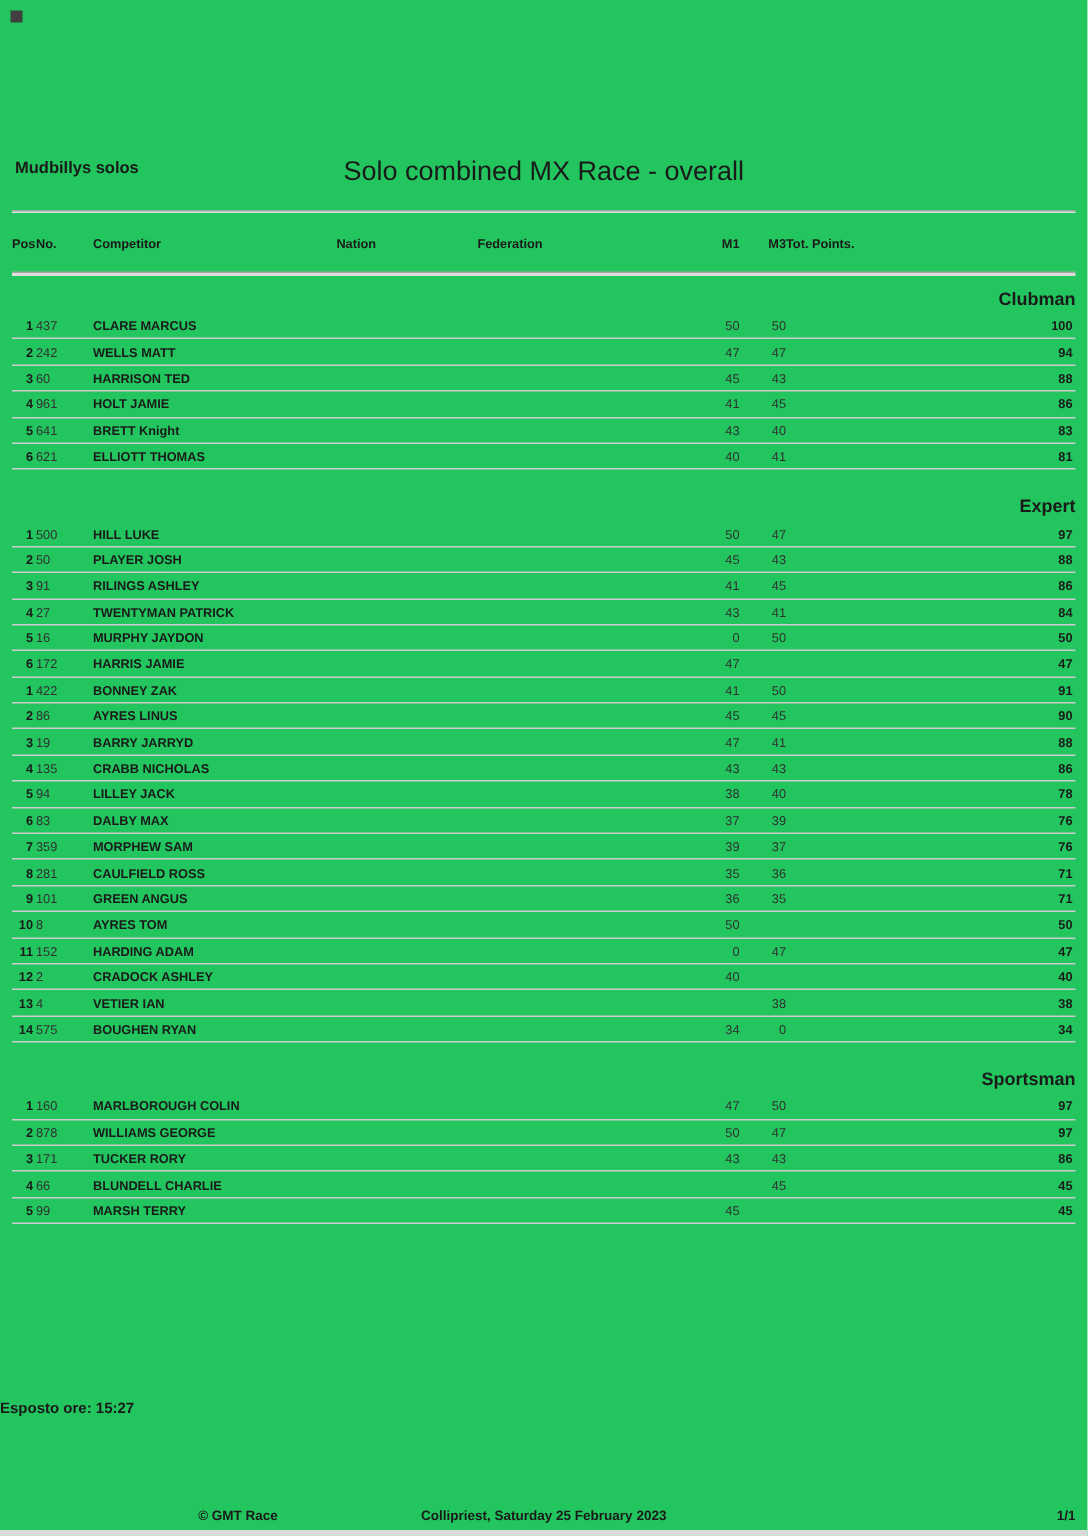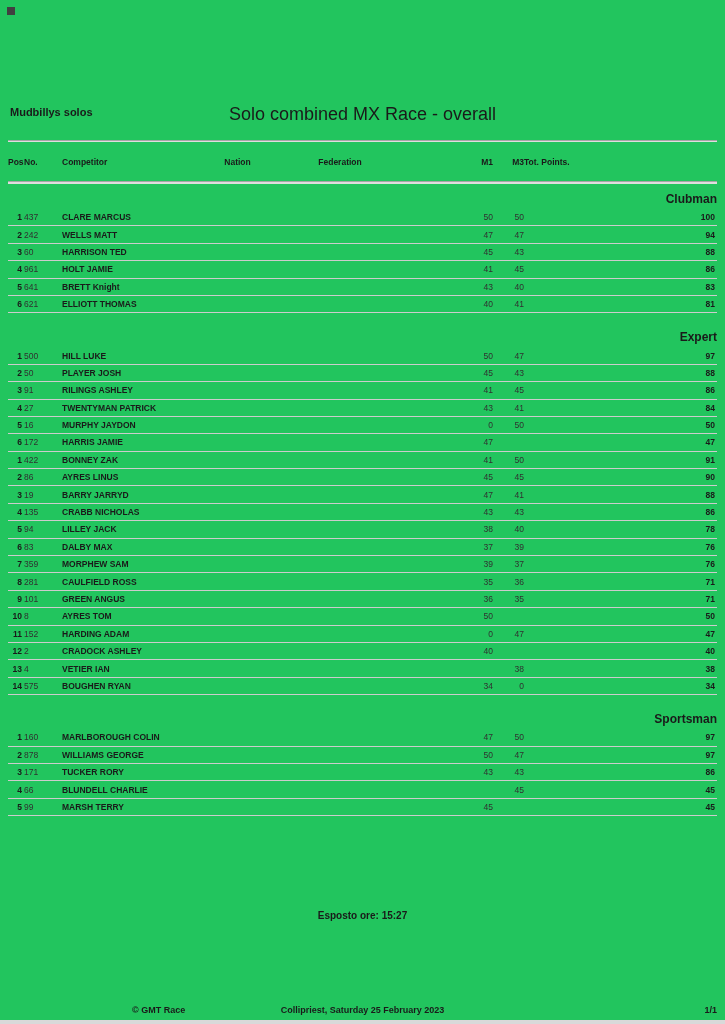--- a/index.html
+++ b/index.html
@@ -53,22 +53,22 @@
     border-bottom:1px solid #cccccc;
     font-size:8.5px;
   }
   .c-pos { text-align:right; padding-right:2px; font-weight:bold; }
   .c-no  { text-align:left; padding-right:0; color:#303030; }
   .c-name{ padding-left:12px; font-weight:bold; white-space:nowrap; }
   .c-nation, .c-fed { text-align:center; color:#303030; }
   .c-m1, .c-m3 { text-align:right; color:#303030; }
   .c-tot { text-align:right; padding-right:2px; font-weight:bold; }
   .published {
-    position:absolute; left:0; right:0; top:910px;
-    text-align:center; font-size:10px; font-weight:bold;
+    position:absolute; left:0; right:0; top:934px;
+    font-size:10px; font-weight:bold;
   }
   .footer {
     position:absolute; left:8px; right:8px; top:1005px;
     display:flex; align-items:baseline;
     font-size:9px; font-weight:bold;
   }
   .footer .f-left { flex:1; text-align:right; }
   .footer .f-center { flex:2; text-align:center; }
   .footer .f-right { flex:1; text-align:right; }
   .bottom-bar {

